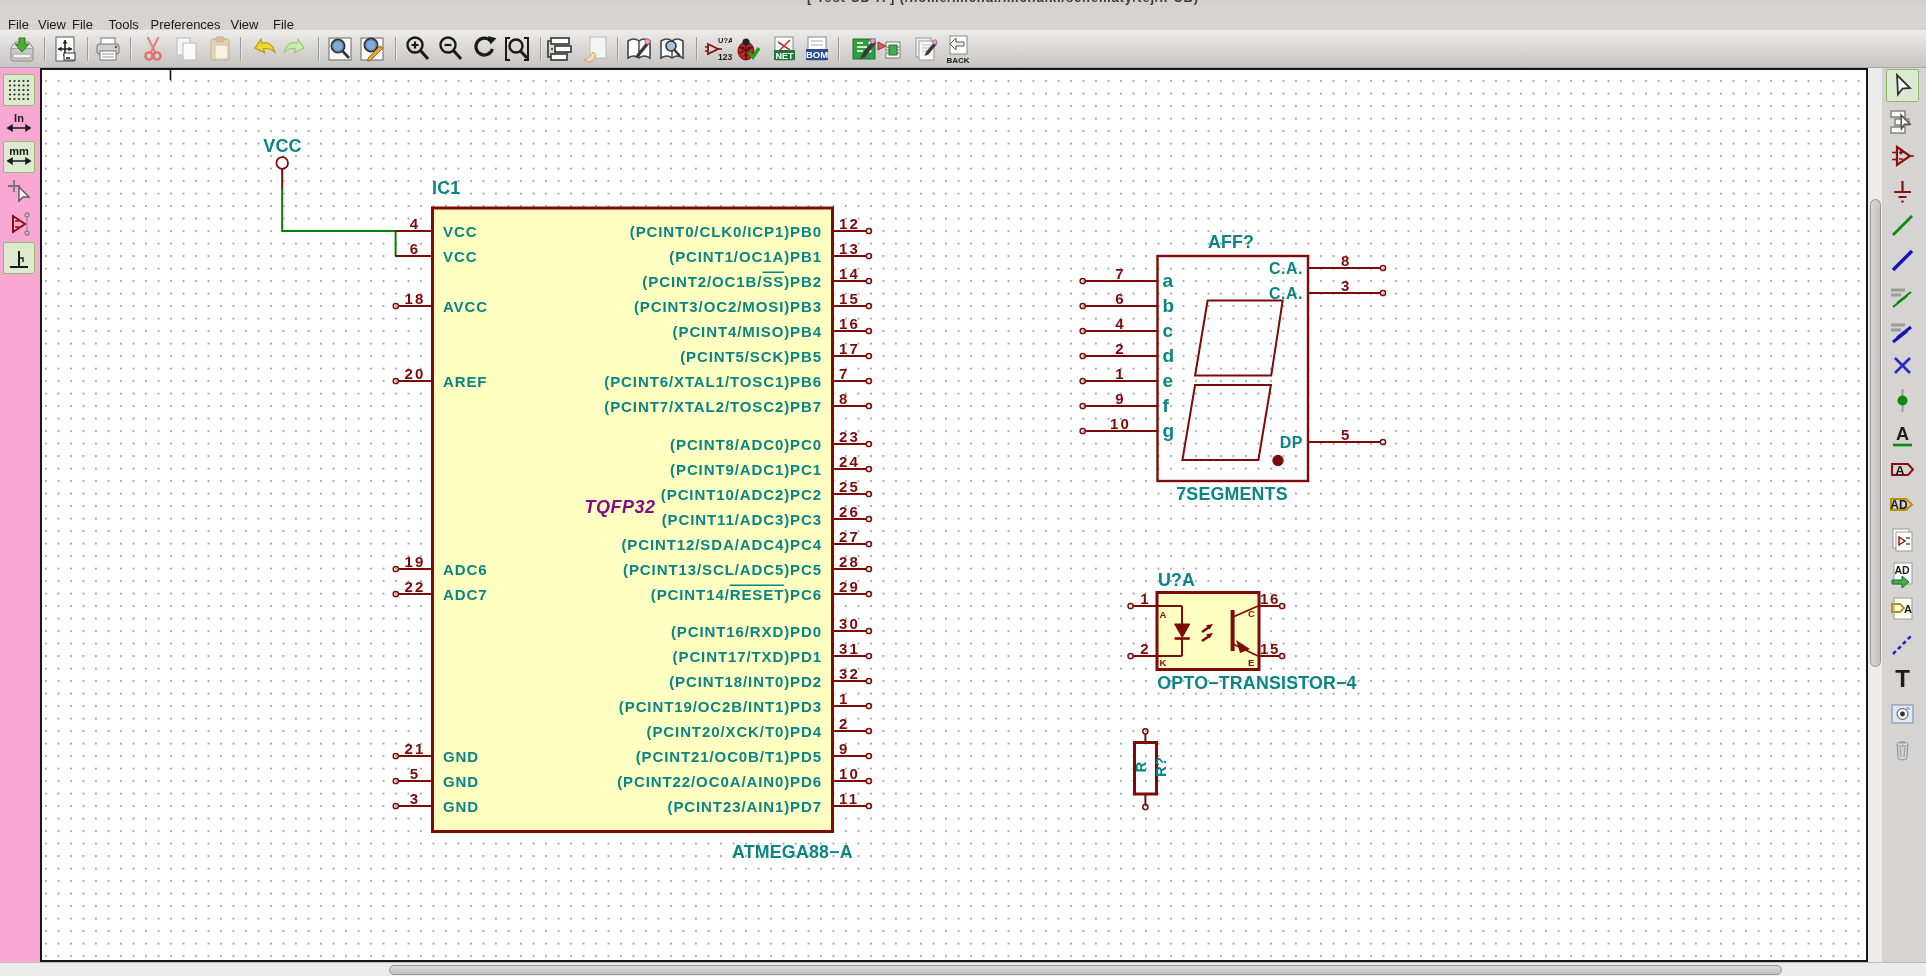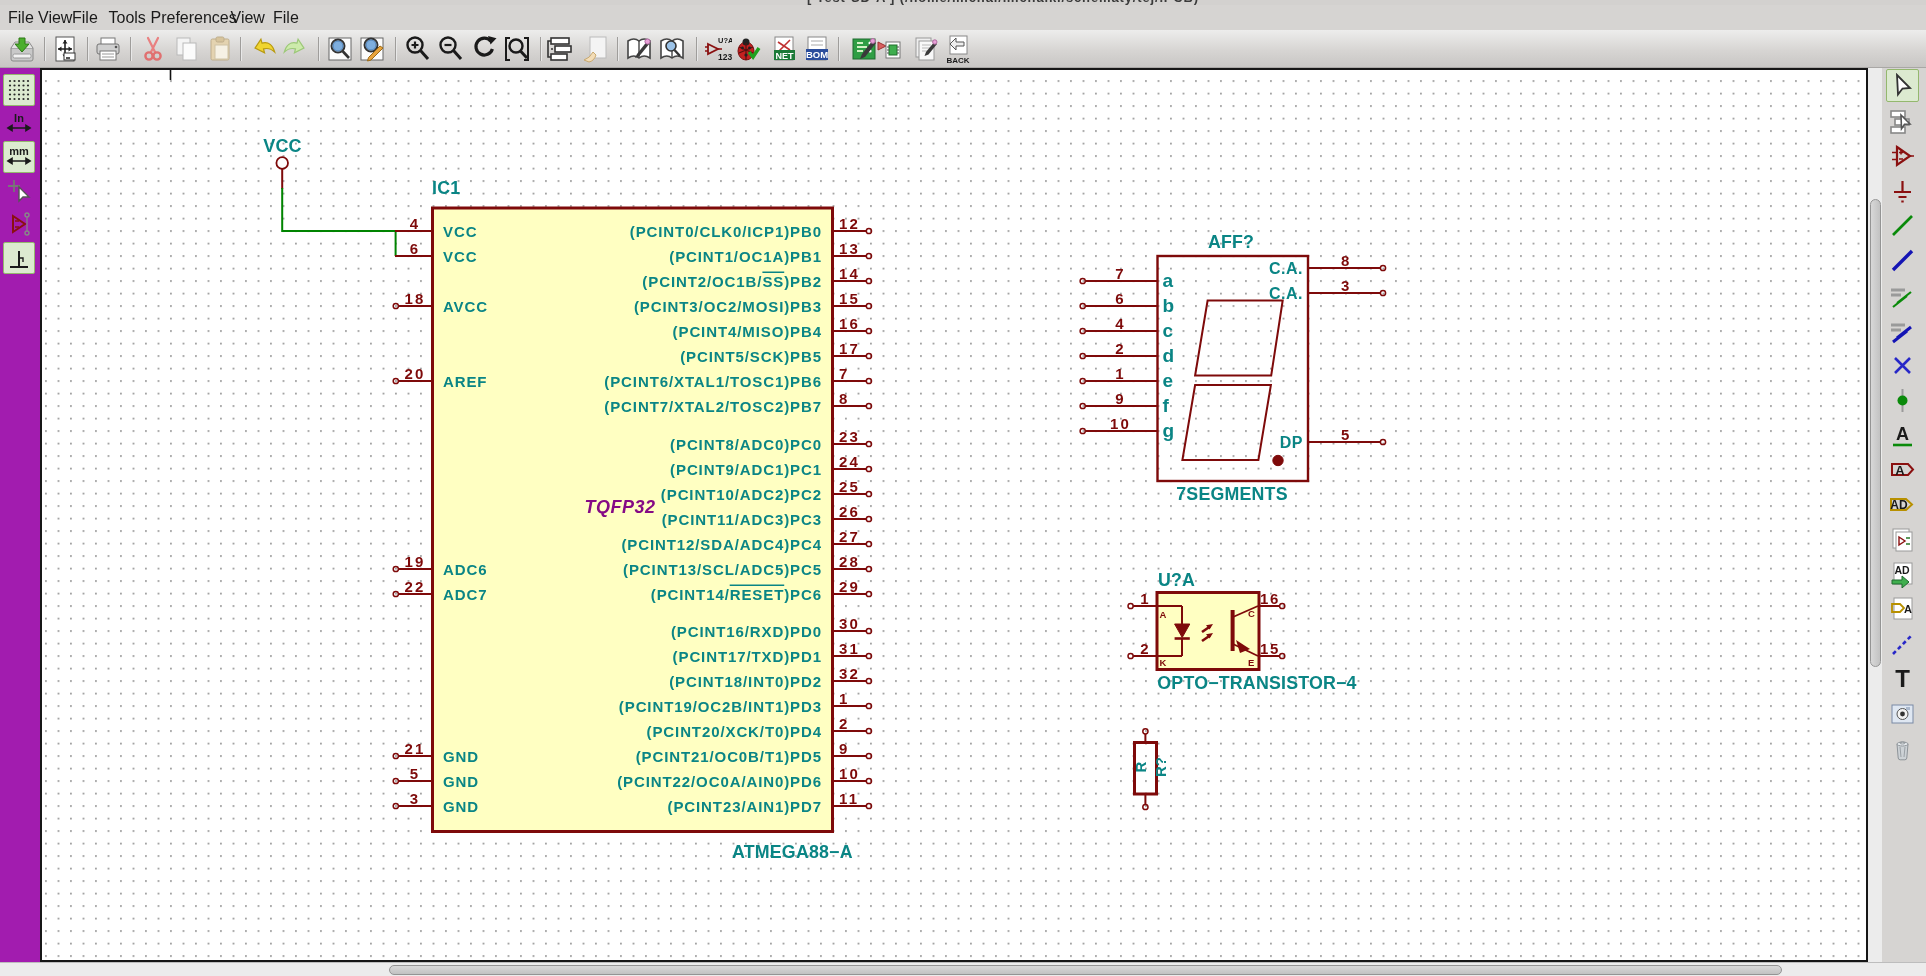--- a/index.html
+++ b/index.html
@@ -1,25 +1,25 @@
 <!DOCTYPE html>
 <html><head><meta charset="utf-8"><title>eeschema</title><style>
 *{margin:0;padding:0;box-sizing:border-box}
 html,body{width:1926px;height:976px;overflow:hidden;background:#d6d4d2;
  font-family:"Liberation Sans",sans-serif;}
 .abs{position:absolute}
 .titlebar{position:absolute;left:0;top:0;width:1926px;height:5px;background:#d3d1cf;overflow:hidden}
 .titletx{position:absolute;left:743px;top:-10.5px;width:520px;text-align:center;
  font-size:13px;font-weight:bold;color:#3a3a3a;letter-spacing:.85px;white-space:nowrap}
 .menubar{position:absolute;left:0;top:5px;width:1926px;height:25px;background:#d6d4d2}
-.menubar span{position:absolute;top:4px;font-size:16px;color:#1a1a1a}
+.menubar span{position:absolute;top:12px;font-size:13px;color:#1a1a1a}
 .toolbar{position:absolute;left:0;top:30px;width:1926px;height:38px;
  background:linear-gradient(#ededec,#d7d5d3 55%,#c8c6c4);border-bottom:1px solid #a9a7a5}
 .tsep{position:absolute;top:7px;width:1px;height:24px;background:#9f9d9b;box-shadow:1px 0 0 #e8e8e8}
-.leftbar{position:absolute;left:0;top:68px;width:48px;height:908px;background:#a21caf}
+.leftbar{position:absolute;left:0;top:68px;width:48px;height:908px;background:#f9a8d4}
 .rightbar{position:absolute;left:1882px;top:68px;width:44px;height:908px;background:#d6d4d2}
 .selbox{position:absolute;background:#dcead0;border:1px solid #94b86e;border-radius:2px}
 .canvas{position:absolute;left:40px;top:68px;width:1828px;height:894px;background:#fff;
  border:2px solid #161616;
 }
 .vscroll{position:absolute;left:1868px;top:68px;width:14px;height:894px;background:#ececec}
 .vthumb{position:absolute;left:1.5px;top:131px;width:11px;height:468px;background:linear-gradient(90deg,#d8d8d8,#c2c2c2);border:1px solid #949494;border-radius:6px}
 .hscroll{position:absolute;left:0px;top:962px;width:1926px;height:14px;background:#ececec;border-top:1px solid #bdbdbd}
 .hthumb{position:absolute;left:389px;top:1.5px;width:1393px;height:10px;background:linear-gradient(#d8d8d8,#c2c2c2);border:1px solid #949494;border-radius:5px}
 svg text{font-family:"Liberation Sans",sans-serif;font-weight:bold}

